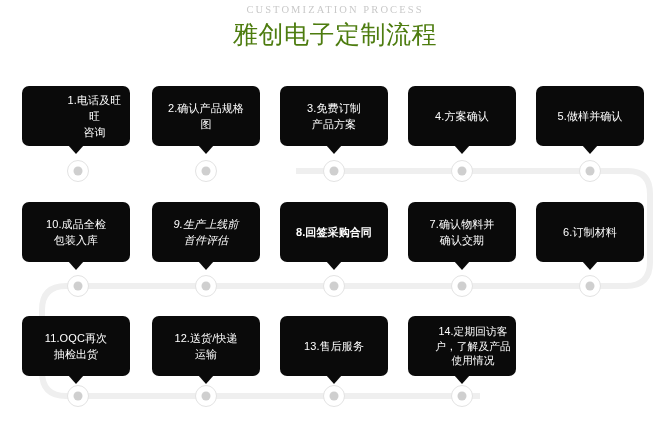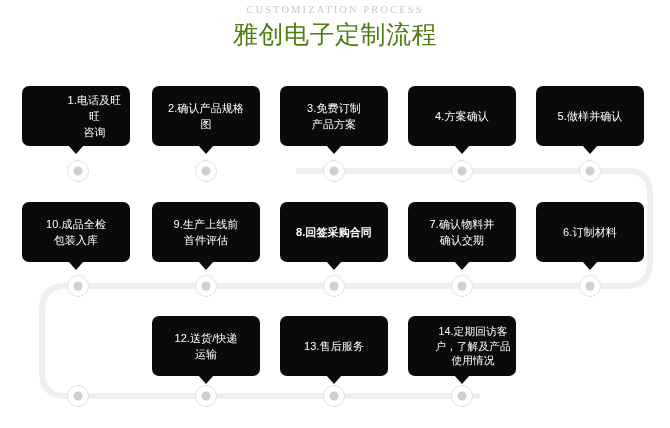--- a/index.html
+++ b/index.html
@@ -176,35 +176,39 @@
     <span class="label">4.方案确认</span>
   </div>
   <div class="step" style="left:536px; top:86px;">
     <span class="label">5.做样并确认</span>
   </div>
 
   <div class="step" style="left:22px;  top:202px;">
     <span class="label">10.成品全检
 包装入库</span>
   </div>
-  <div class="step" style="left:152px; top:202px;">
+  <div class="step" style="left:152px; top:202px;font-style:italic;">
     <span class="label">9.生产上线前
 首件评估</span>
   </div>
   <div class="step" style="left:280px; top:202px;font-weight:bold;">
     <span class="label">8.回签采购合同</span>
   </div>
   <div class="step" style="left:408px; top:202px;">
     <span class="label">7.确认物料并
 确认交期</span>
   </div>
   <div class="step" style="left:536px; top:202px;">
     <span class="label">6.订制材料</span>
   </div>
 
+  <div class="step" style="left:22px;  top:316px;">
+    <span class="label">11.OQC再次
+抽检出货</span>
+  </div>
   <div class="step" style="left:152px; top:316px;">
     <span class="label">12.送货/快递
 运输</span>
   </div>
   <div class="step" style="left:280px; top:316px;">
     <span class="label">13.售后服务</span>
   </div>
   <div class="step three-line" style="left:408px; top:316px;">
     <span class="label">14.定期回访客
 户，了解及产品

